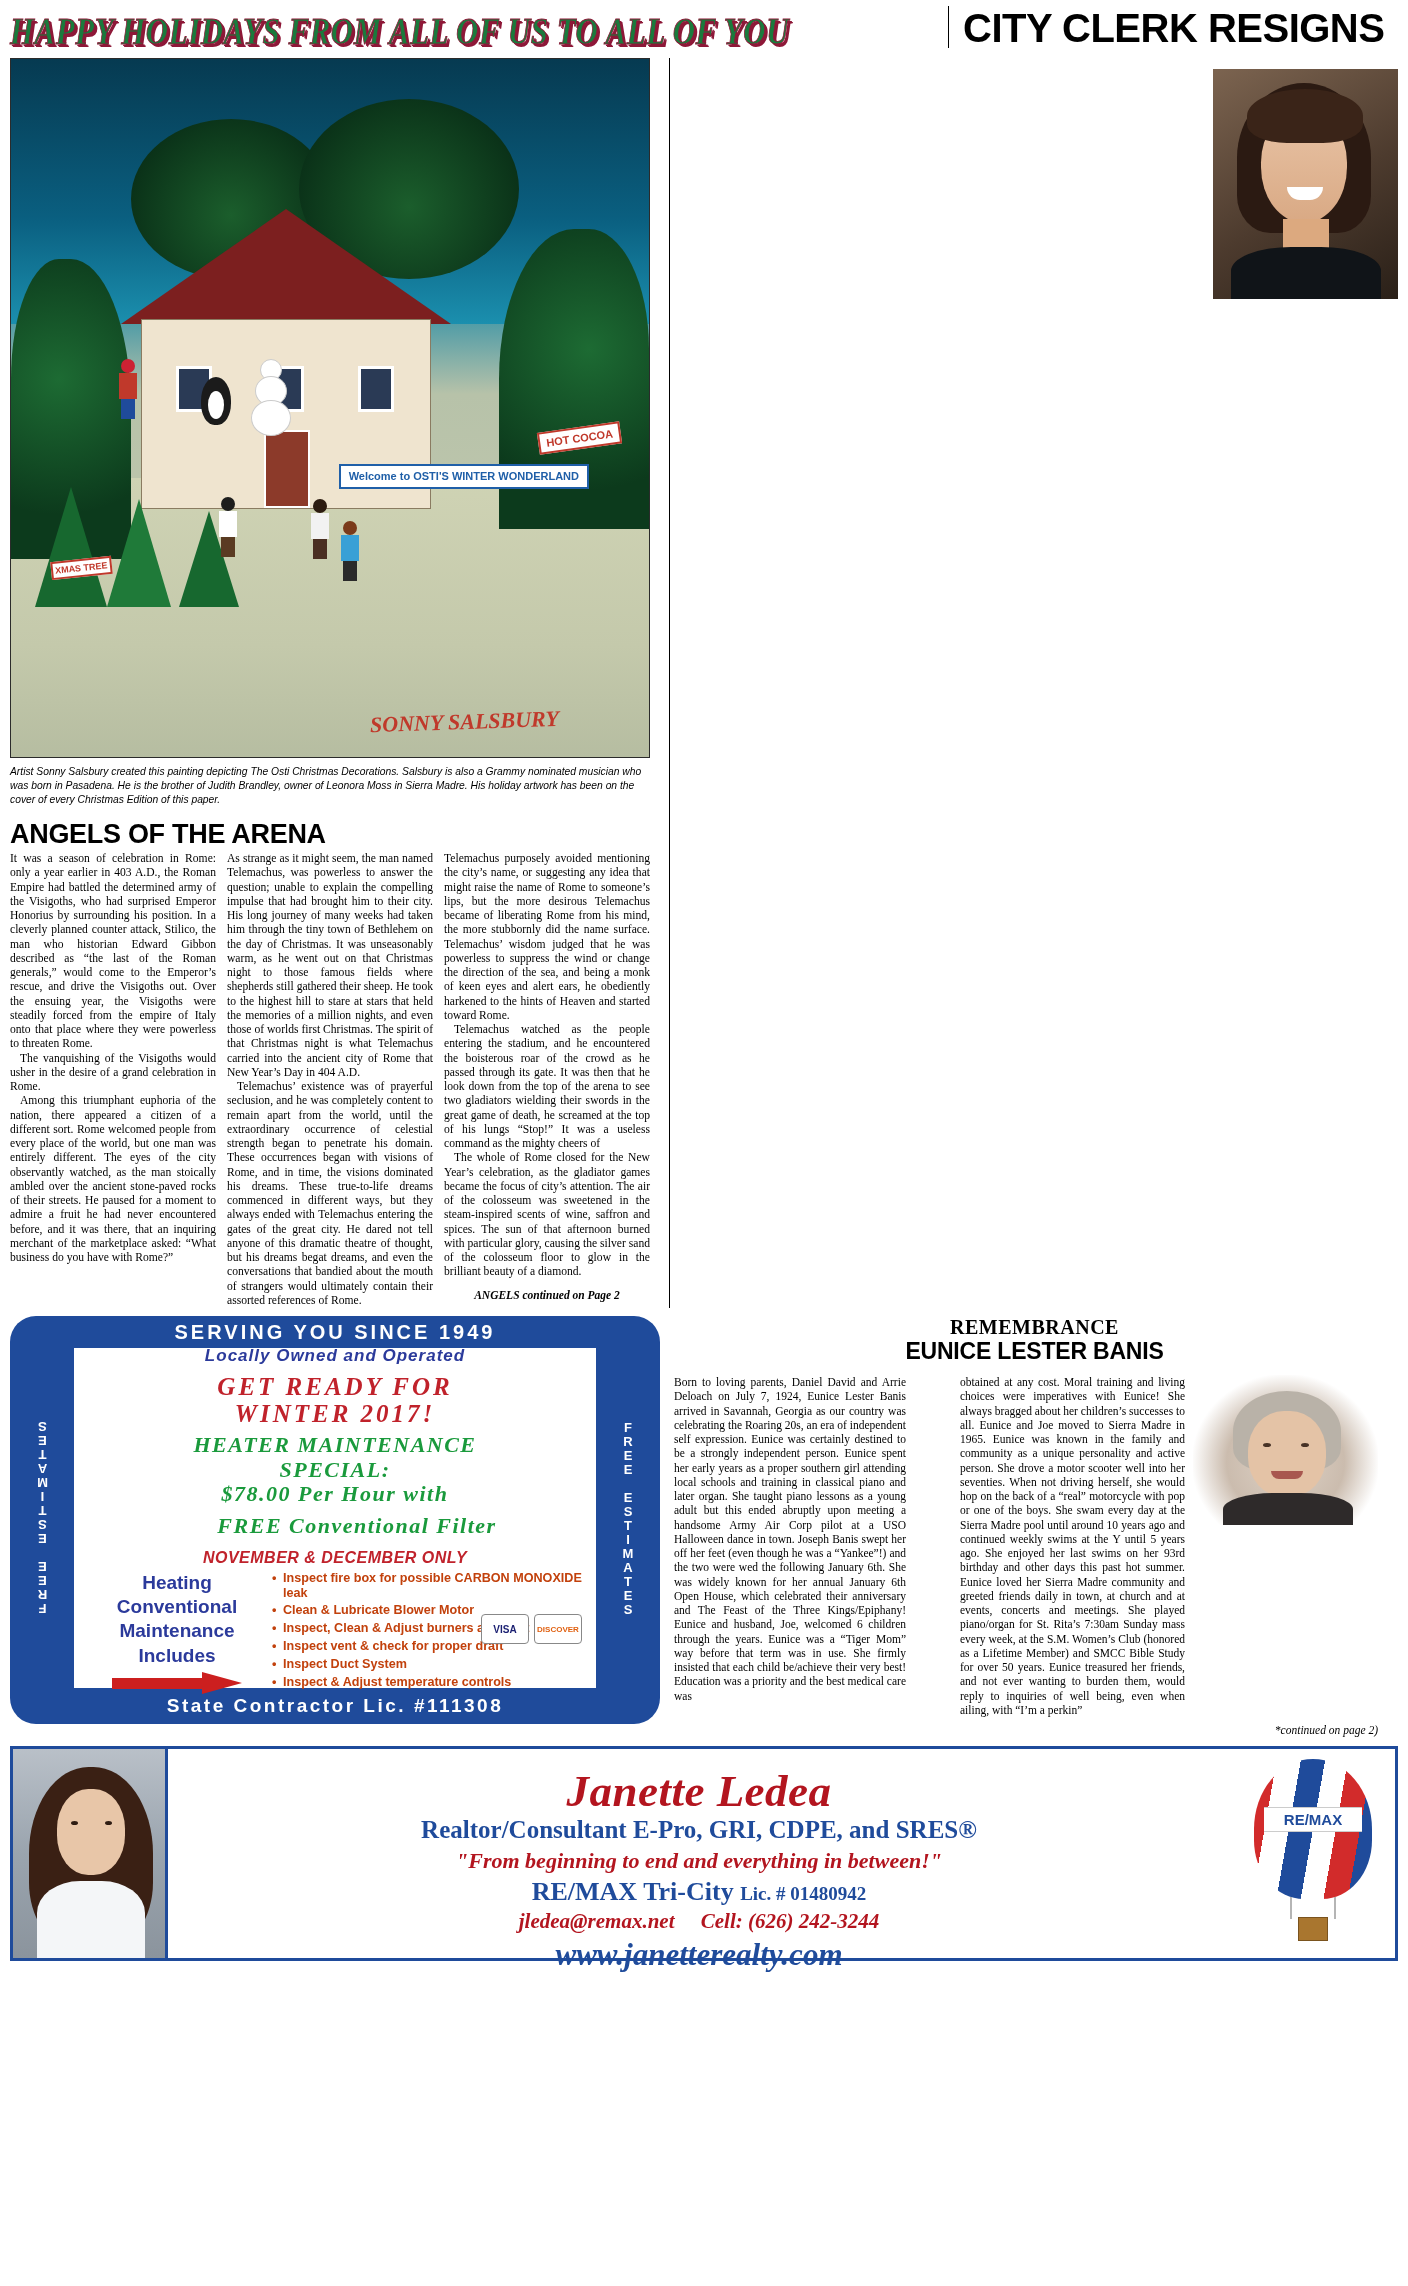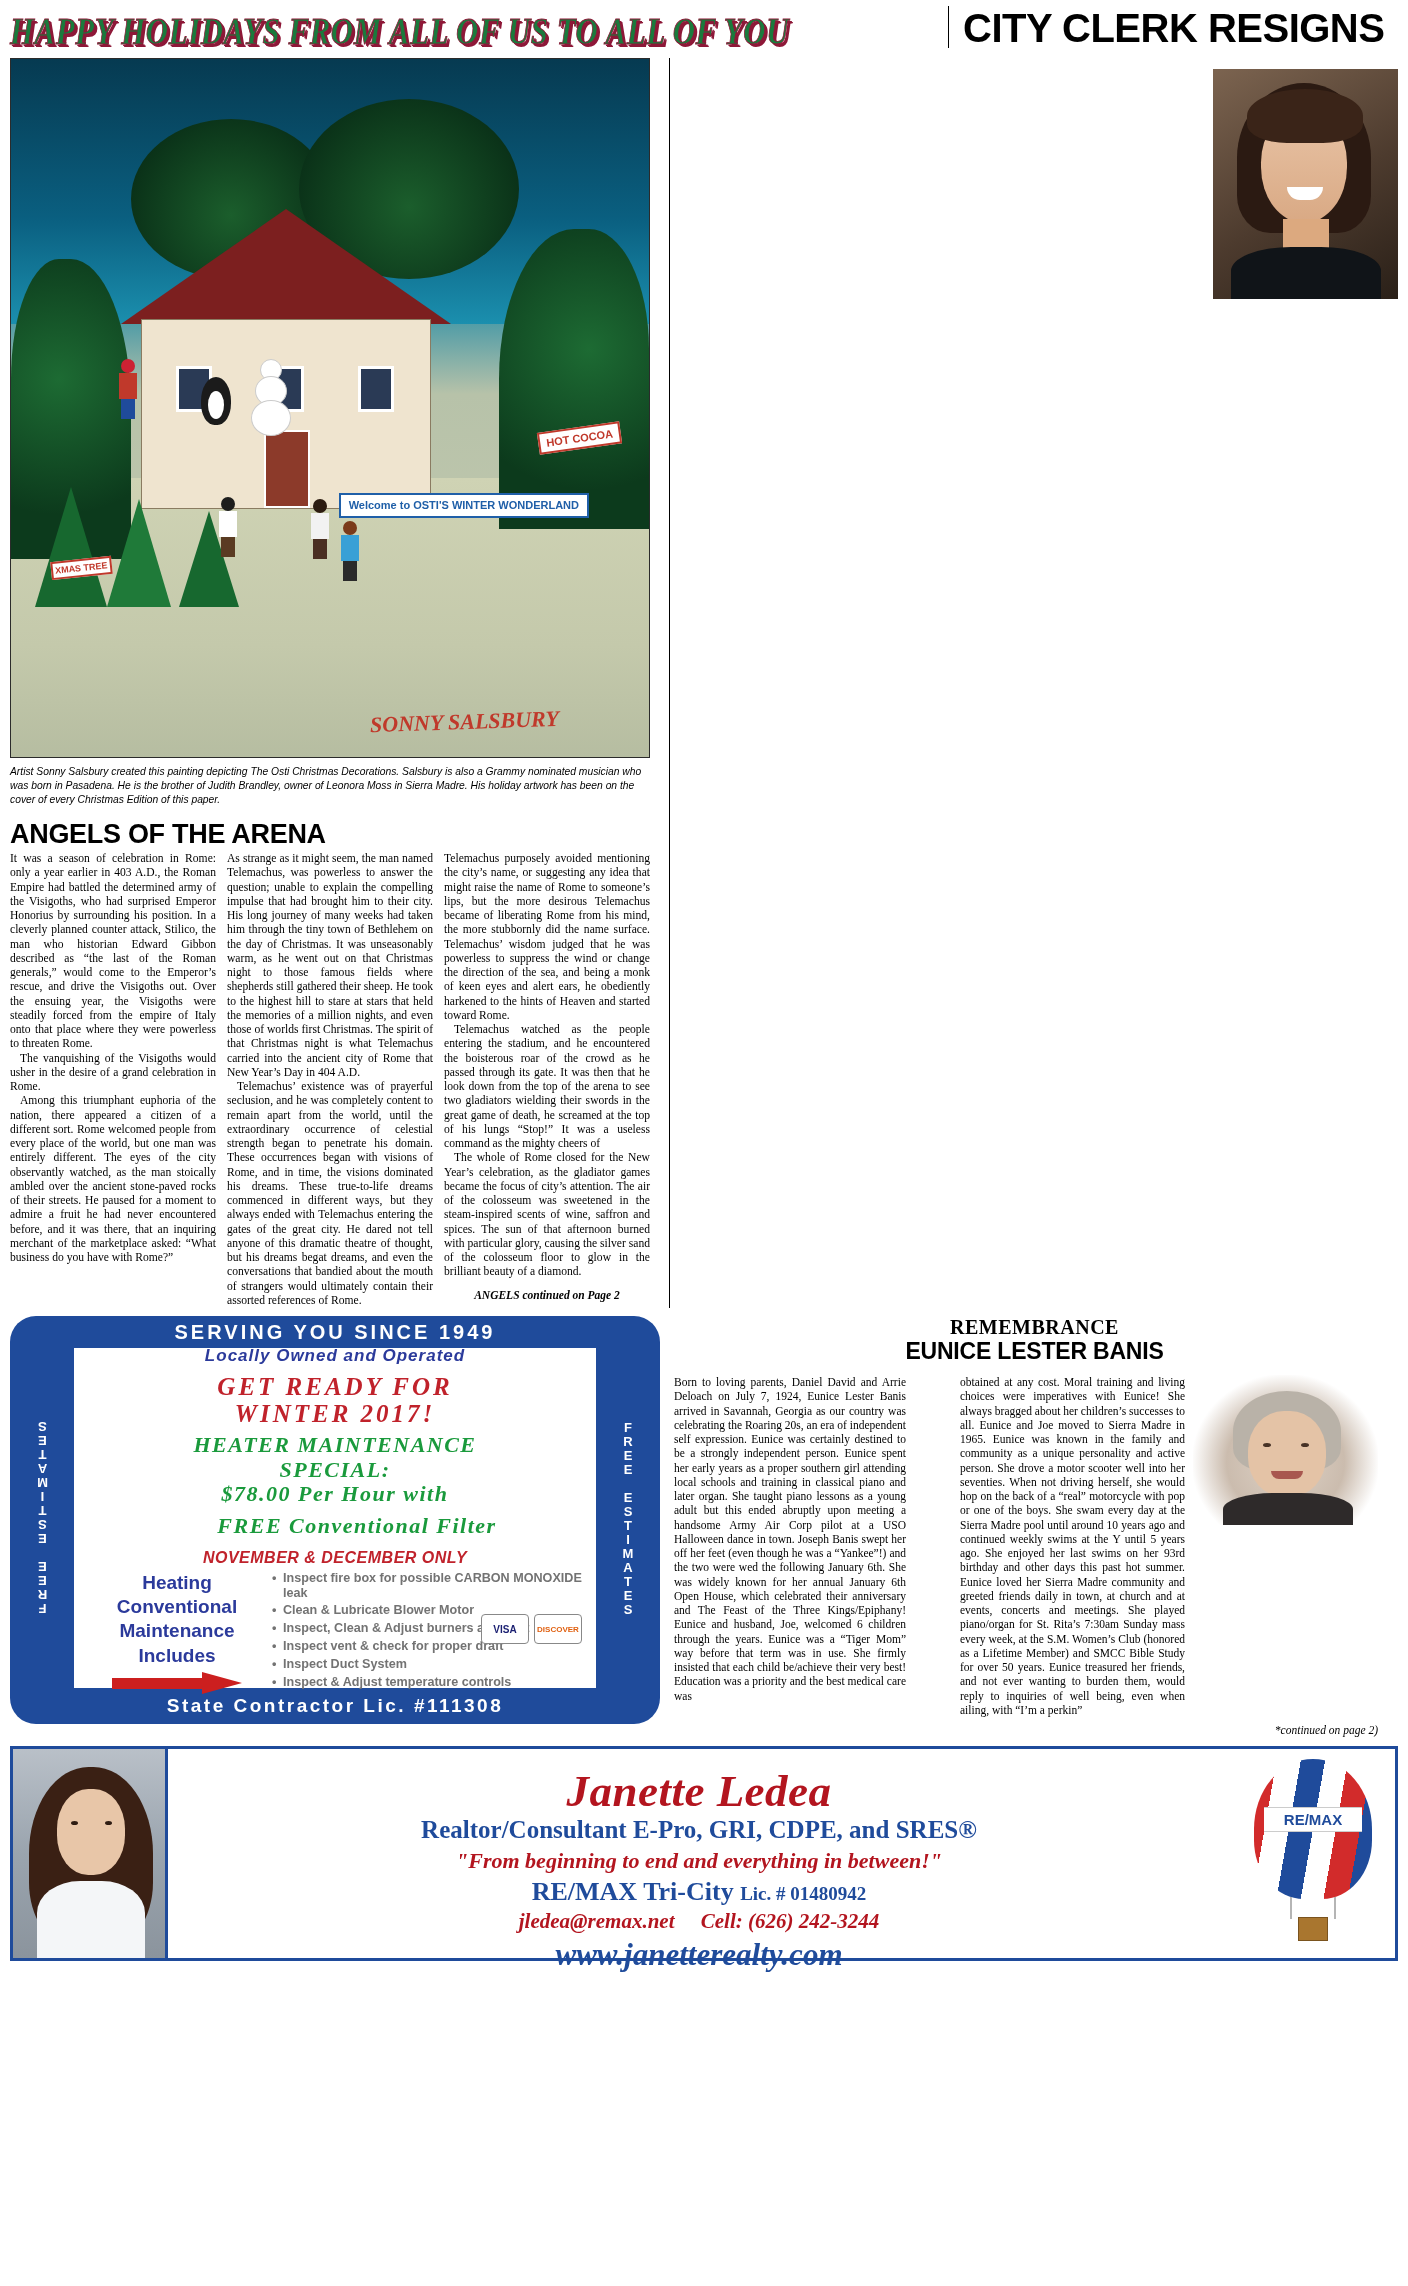--- a/index.html
+++ b/index.html
@@ -52,21 +52,21 @@
   .house .body { position:absolute; bottom:0; left:20px; width:290px; height:190px; background:#efe4cf; border:1px solid #8a7b61; }
   .house .roof { position:absolute; top:0; left:0; width:0; height:0;
     border-left:165px solid transparent; border-right:165px solid transparent; border-bottom:115px solid #7c1f1f; }
   .house .win { position:absolute; width:36px; height:46px; background:#2a3a55; border:3px solid #fff; }
   .snowman { position:absolute; }
   .snowman i { display:block; background:#fff; border-radius:50%; border:1px solid #ccc; margin:0 auto; }
   .lot-sign { position:absolute; background:#fff; border:2px solid #c0392b; color:#c0392b;
     font-family:"Liberation Sans",sans-serif; font-weight:bold; font-size:9px; text-align:center; padding:2px; transform:rotate(-6deg); }
   .cocoa-sign { position:absolute; right:28px; top:368px; background:#fff; border:2px solid #c0392b; color:#c0392b;
     font-family:"Liberation Sans",sans-serif; font-weight:bold; font-size:11px; padding:3px 6px; transform:rotate(-8deg); }
-  .osti-sign { position:absolute; right:60px; top:434px; background:#fff; border:2px solid #1f5fa8; color:#1f5fa8;
+  .osti-sign { position:absolute; right:60px; top:405px; background:#fff; border:2px solid #1f5fa8; color:#1f5fa8;
     font-family:"Liberation Sans",sans-serif; font-weight:bold; font-size:11px; padding:4px 8px; text-align:center; line-height:1.15; }
   .signature { position:absolute; right:90px; bottom:22px; color:#c0392b; font-family:"Liberation Serif",serif;
     font-style:italic; font-weight:bold; font-size:22px; transform:rotate(-2deg); }
   .person { position:absolute; }
   .person .head { width:14px; height:14px; border-radius:50%; margin:0 auto; }
   .person .torso { width:18px; height:26px; margin:0 auto; }
   .person .legs { width:14px; height:20px; margin:0 auto; background:#4a2f22; }
 
   .caption { font-family:"Liberation Sans", sans-serif; font-style:italic; font-size:10.3px;
     line-height:1.38; margin-top:7px; width:640px; text-align:left; }
@@ -123,21 +123,21 @@
     font-size:17px; text-align:center; letter-spacing:1px; margin-top:-2px; }
   .gem-red { color:#c0222b; font-family:"Liberation Serif", serif; font-weight:bold; font-style:italic;
     font-size:25px; text-align:center; letter-spacing:3px; line-height:1.08; margin-top:7px; }
   .gem-green { color:#1a9a3c; font-family:"Liberation Serif", serif; font-weight:bold; font-style:italic;
     font-size:22px; text-align:center; letter-spacing:1.5px; line-height:1.12; margin-top:6px; }
   .gem-red2 { color:#c0222b; font-family:"Liberation Sans", sans-serif; font-weight:bold; font-style:italic;
     font-size:16px; text-align:center; letter-spacing:0.5px; margin-top:10px; }
   .gem-cols { display:flex; margin-top:4px; padding:0 8px; }
   .gem-left { width:190px; color:#2b3a9b; font-family:"Liberation Sans", sans-serif; font-weight:bold;
     font-size:19px; text-align:center; line-height:1.28; }
-  .gem-right { flex:1; color:#737373; font-family:"Liberation Sans", sans-serif; font-weight:bold;
+  .gem-right { flex:1; color:#c2410c; font-family:"Liberation Sans", sans-serif; font-weight:bold;
     font-size:12.6px; line-height:1.18; }
   .gem-right li { margin-bottom:3px; list-style:none; position:relative; padding-left:11px; }
   .gem-right li:before { content:"•"; position:absolute; left:0; }
   .gem-right ul { margin:0; padding:0; }
   .arrow { width:130px; height:22px; position:relative; margin:4px auto 0 auto; }
   .arrow .shaft { position:absolute; left:0; top:6px; width:92px; height:11px; background:#cc1f1f; }
   .arrow .tip { position:absolute; right:0; top:0; width:0; height:0;
     border-top:11px solid transparent; border-bottom:11px solid transparent; border-left:40px solid #cc1f1f; }
   .cards { position:absolute; right:14px; bottom:44px; display:flex; gap:5px; }
   .card { width:48px; height:30px; border:1px solid #888; border-radius:4px; background:#fff;

